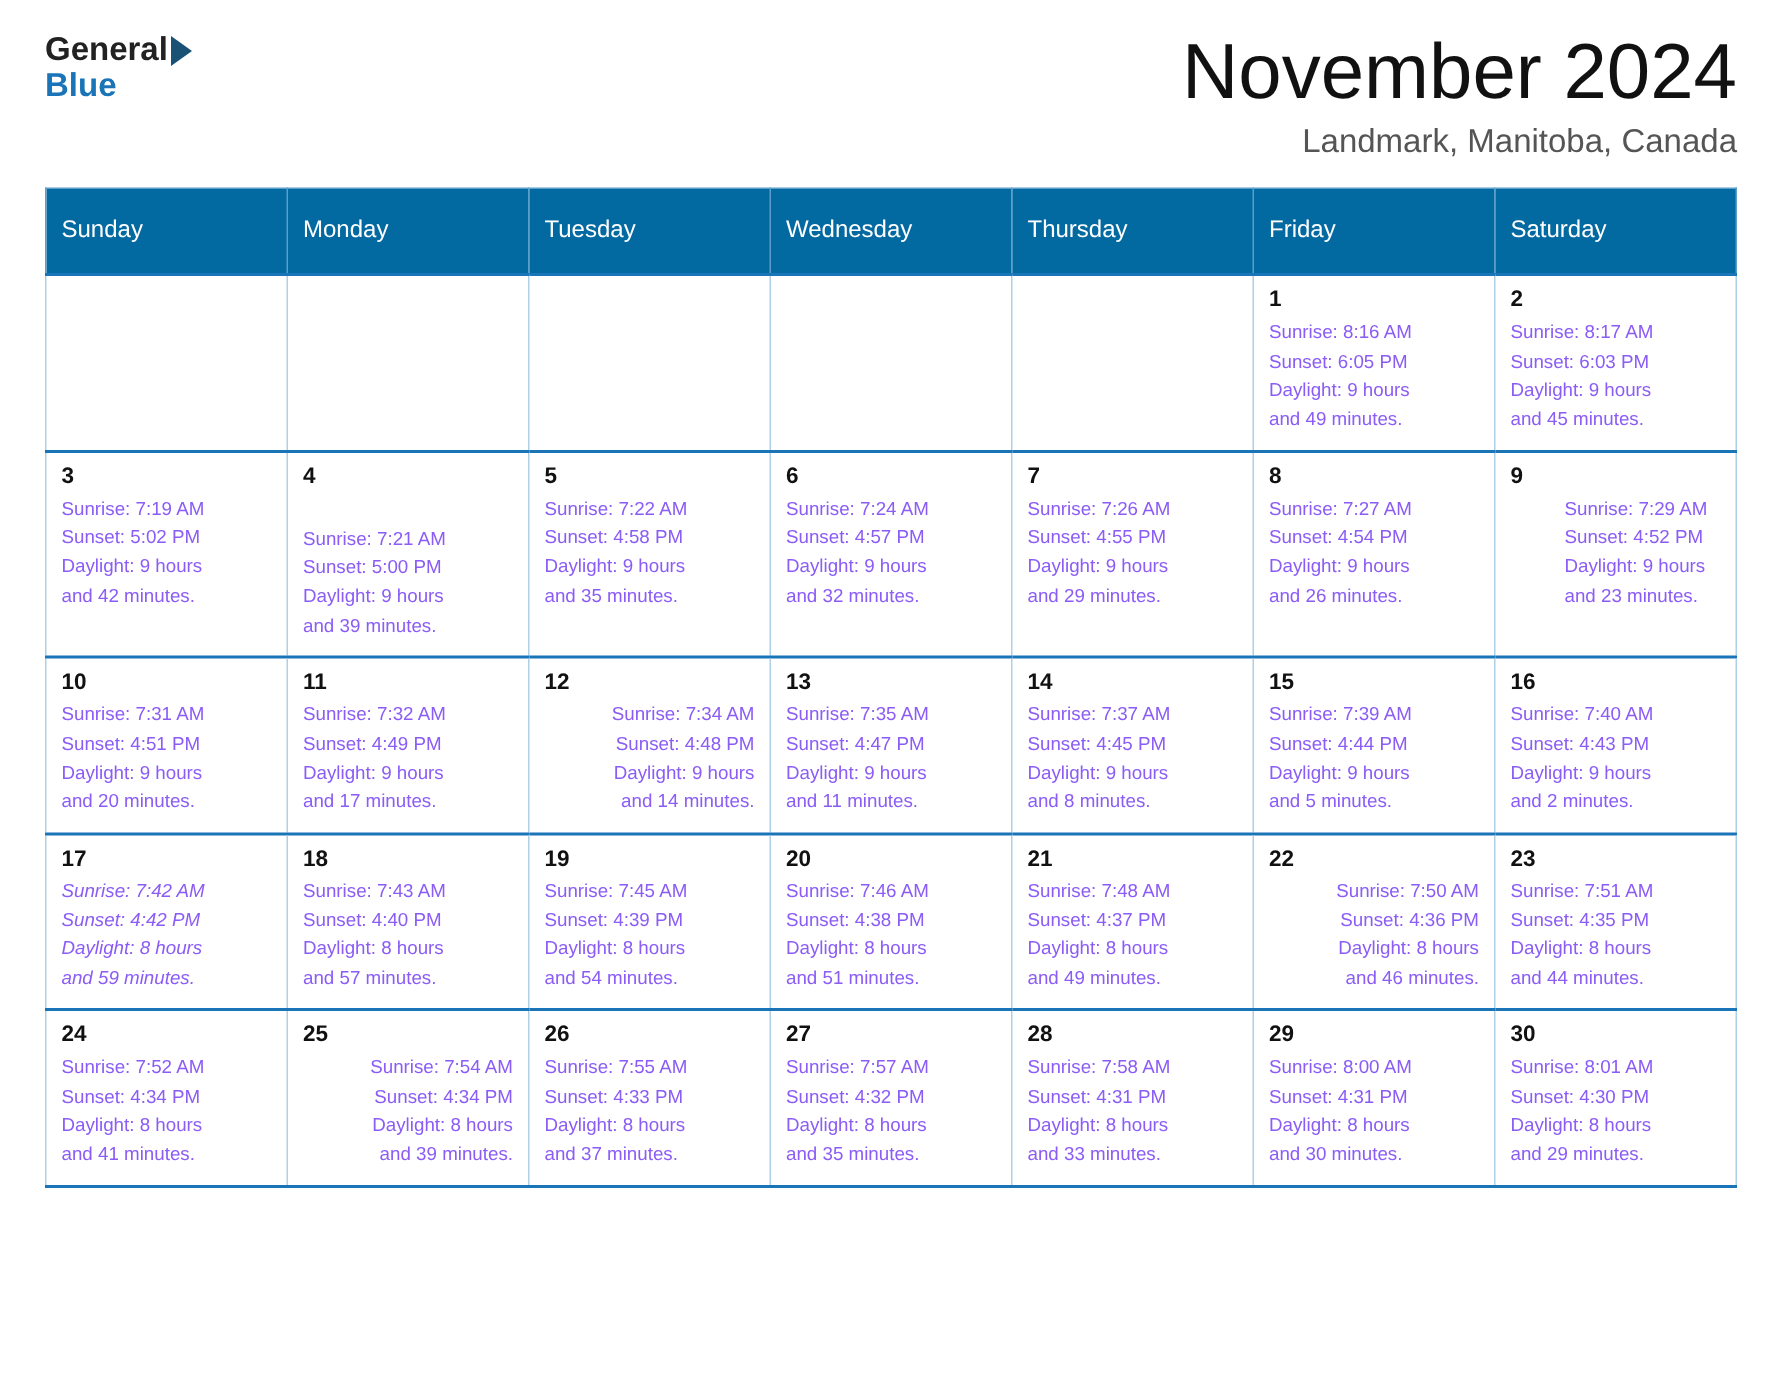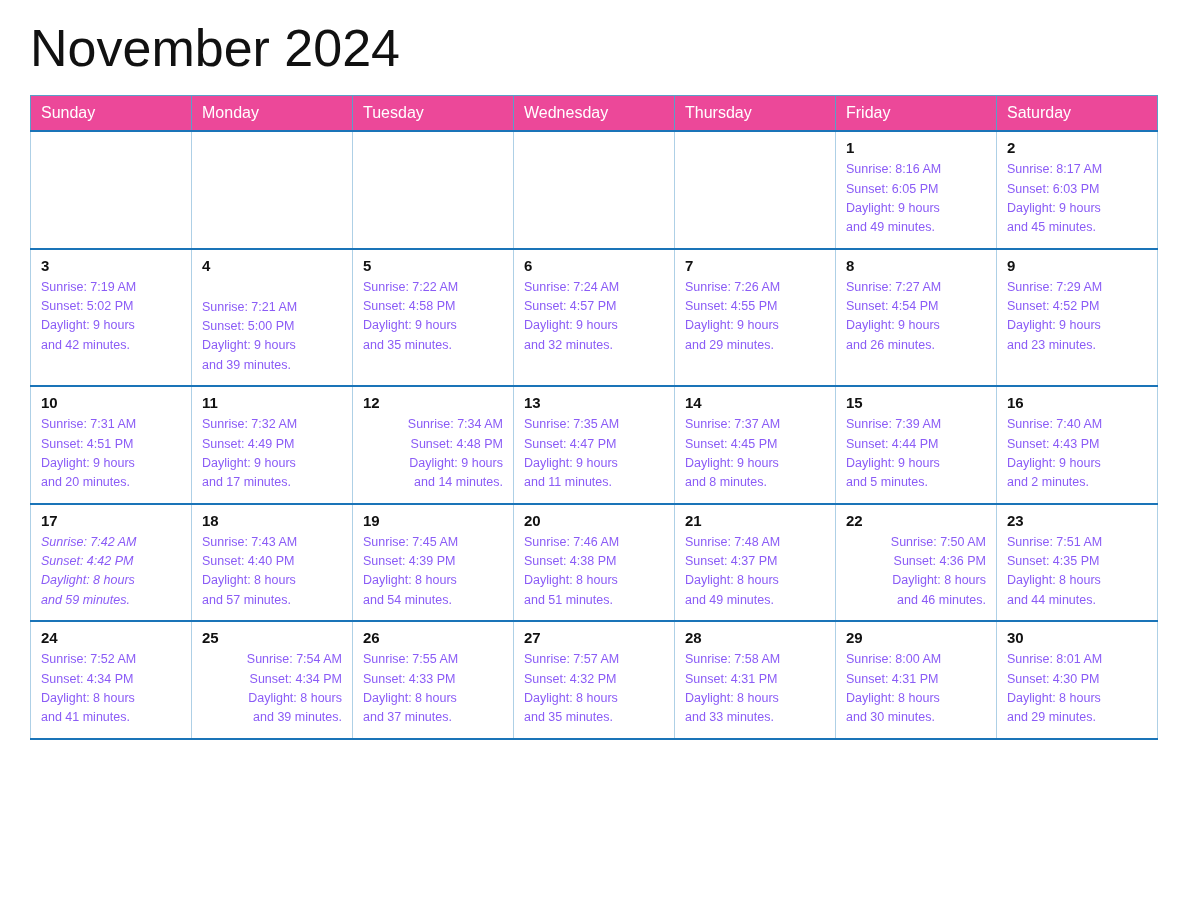--- a/index.html
+++ b/index.html
@@ -63,25 +63,25 @@
       color: #555;
       margin-top: 4px;
     }
     
     .calendar {
       width: 100%;
       border-collapse: collapse;
       border: 1.5px solid #7fb3d3;
     }
     .calendar th {
-      background: #ec4899;
+      background: #0369a1;
       color: #fff;
       font-size: 16px;
       font-weight: normal;
-      padding: 8px 10px;
+      padding: 19px 10px;
       text-align: left;
       border: 1px solid #5a9ec9;
     }
     .calendar td {
       vertical-align: top;
       padding: 7px 10px 10px 10px;
       border: 1px solid #aed0e6;
       font-size: 13px;
       width: 14.28%;
       background: #fff;
@@ -108,22 +108,30 @@
     }
     
     .week-row td {
       border-top: 2px solid #1a74b8;
     }
   </style>
 </head>
 <body>
 
 <div class="header">
+  <div class="logo">
+    <div class="logo-top">
+      <span class="general">General</span>
+      <span class="logo-arrow"></span>
+    </div>
+    <span class="logo-blue">Blue</span>
+  </div>
   <div class="title-section">
     <div class="month-title">November 2024</div>
+    <div class="location">Landmark, Manitoba, Canada</div>
   </div>
 </div>
 
 <table class="calendar">
   <thead>
     <tr>
     <th>Sunday</th>
         <th>Monday</th>
         <th>Tuesday</th>
         <th>Wednesday</th>
@@ -192,21 +200,21 @@
         </td>
         <td>
           <span class="day-num">8</span>
           <div class="day-info" style="white-space: pre-line;">Sunrise: 7:27 AM
 Sunset: 4:54 PM
 Daylight: 9 hours
 and 26 minutes.</div>
         </td>
         <td>
           <span class="day-num">9</span>
-          <div class="day-info" style="white-space: pre-line;">Sunrise: 7:29 AM
+          <div class="day-info" style="white-space: pre-line; margin-left: 36px;">Sunrise: 7:29 AM
 Sunset: 4:52 PM
 Daylight: 9 hours
 and 23 minutes.</div>
         </td>
       </tr>
       <tr class="week-row">
         <td>
           <span class="day-num">10</span>
           <div class="day-info" style="white-space: pre-line;">Sunrise: 7:31 AM
 Sunset: 4:51 PM

